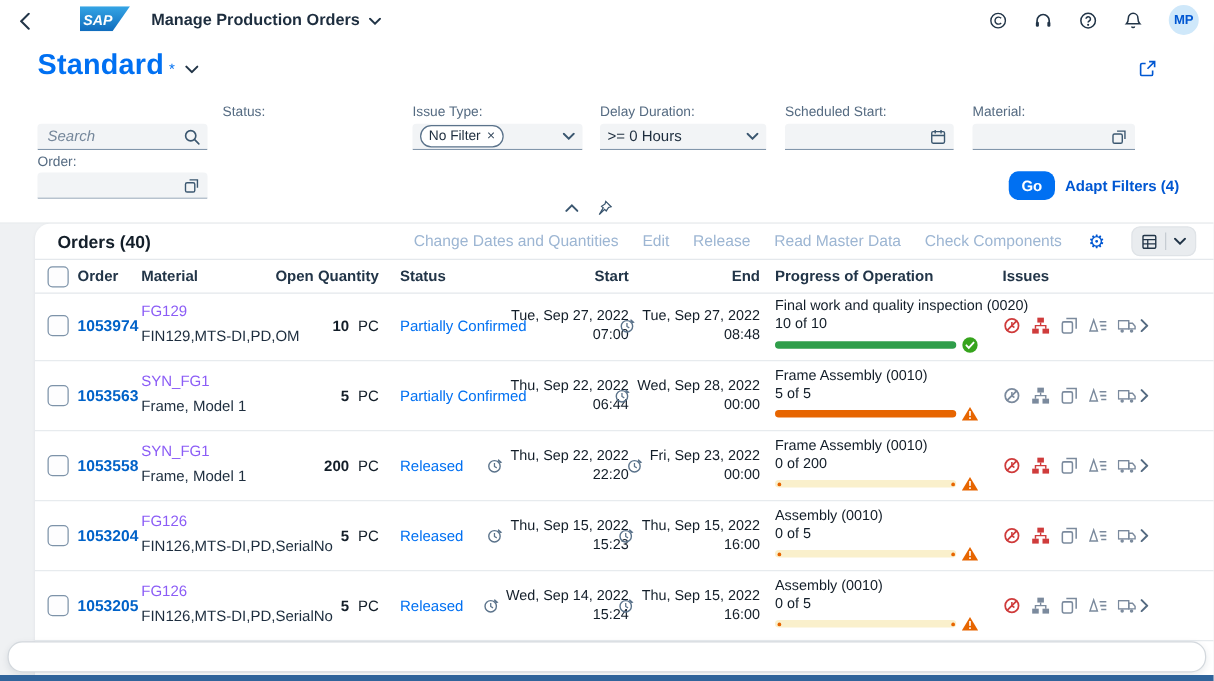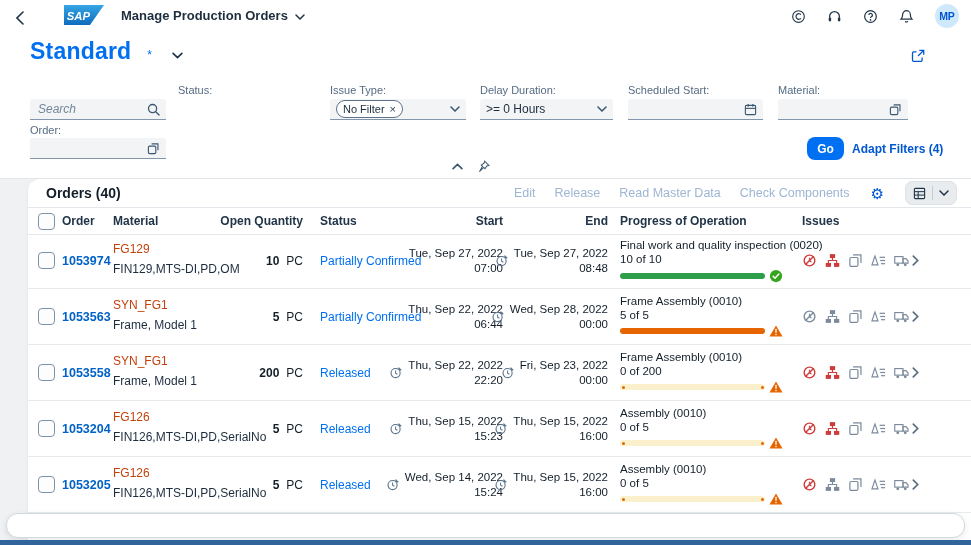--- a/index.html
+++ b/index.html
@@ -18,21 +18,21 @@
   .shell-title .chev{color:#223548;margin-top:2px;}
   .shell-search{position:absolute;left:310px;top:5px;width:352px;height:22px;border-radius:11px;background:#eef0f3;display:flex;align-items:center;padding:0 10px;box-sizing:border-box;margin-top:47px;}
   .apps-btn{display:flex;align-items:center;gap:6px;font-size:12px;color:#1d2d3e;padding:0 6px;cursor:pointer;}
   .shell-search input{flex:1;border:none;background:transparent;outline:none;font-size:12px;font-style:italic;color:#556b82;margin-left:14px;font-family:"Liberation Sans",sans-serif;}
   .shell-search input::placeholder{color:#556b82;font-style:italic;}
   .shell-icons{position:absolute;right:12px;top:0;height:32px;display:flex;align-items:center;gap:21px;color:#223548;}
   .avatar{width:24px;height:24px;border-radius:50%;background:#cfe8fa;color:#0057d2;font-size:10.5px;font-weight:700;display:flex;align-items:center;justify-content:center;}
 
   
   .page-head{position:absolute;left:0;top:32px;right:0;height:146px;background:#fff;border-bottom:1px solid #e3e7ea;box-shadow:0 2px 4px rgba(34,53,72,.06);}
-  .variant{position:absolute;left:30px;top:6px;display:flex;align-items:baseline;gap:20px;cursor:pointer;}
+  .variant{position:absolute;left:30px;top:6px;display:flex;align-items:baseline;gap:8px;cursor:pointer;}
   .variant .vt{font-size:23px;font-weight:700;color:#0070f2;letter-spacing:.2px;}
   .variant .star{font-size:12px;color:#0070f2;vertical-align:super;margin-left:-4px;}
   .variant .chev{color:#223548;}
   .share-btn{position:absolute;right:46px;top:14px;color:#0057d2;}
 
   
   .flabel{position:absolute;font-size:11px;color:#556b82;}
   .ffield{position:absolute;height:21px;background:#f2f4f6;border-bottom:1px solid #8296ab;border-radius:3px 3px 0 0;display:flex;align-items:center;box-sizing:border-box;padding:0 6px;font-size:12px;}
   .ffield .grow{flex:1;}
   .ffield input{border:none;background:transparent;outline:none;width:100%;font-size:12px;color:#1d2d3e;font-family:"Liberation Sans",sans-serif;}
@@ -58,21 +58,21 @@
   .xls-btn .sep{width:1px;height:14px;background:#c6ccd2;}
 
   .cols{position:absolute;left:0;top:28px;right:0;height:26px;border-top:1px solid #e4e8ec;border-bottom:1px solid #e4e8ec;font-size:12px;font-weight:700;color:#223548;}
   .cell{position:absolute;top:0;height:100%;display:flex;align-items:center;box-sizing:border-box;}
   .r{justify-content:flex-end;text-align:right;}
 
   .rows{position:absolute;left:0;top:54px;right:0;}
   .trow{position:relative;height:55px;border-bottom:1px solid #e7ebee;font-size:12px;}
   .cb{width:15px;height:15px;border:1.5px solid #7d93a9;border-radius:4px;background:#fdfdfe;display:inline-block;cursor:pointer;}
   .order-link{color:#0062c8;font-weight:700;cursor:pointer;font-size:12.5px;}
-  .mat .l1{color:#c2410c;margin-bottom:6px;}
+  .mat .l1{color:#8b5cf6;margin-bottom:6px;}
   .mat .l2{color:#1d2d3e;}
   .qty b{font-weight:700;color:#131e29;margin-left:48px;}
   .qty .unit{margin-left:7px;color:#131e29;}
   .status-txt{color:#0070f2;}
   .datecell{gap:5px;}
   .dlines{text-align:right;color:#131e29;font-size:11.5px;line-height:15px;}
   .resched{color:#5b738b;visibility:hidden;}
   .prog{display:block;padding-top:5px;}
   .prog .op{font-size:11.5px;color:#131e29;line-height:14px;white-space:nowrap;}
   .prog .cnt{font-size:11.5px;color:#131e29;line-height:15px;}
@@ -335,20 +335,21 @@
       </svg>
   </span>
 </div>
 
 <div class="content">
   <div class="card">
 
     <div class="card-head">
       <span class="card-title">Orders (40)</span>
       <div class="actions">
+        <button class="action-dis">Change Dates and Quantities</button>
         <button class="action-dis">Edit</button>
         <button class="action-dis">Release</button>
         <button class="action-dis">Read Master Data</button>
         <button class="action-dis">Check Components</button>
         <button class="gear">⚙</button>
         <span class="xls-btn">
           <svg class="ic" width="13" height="13">
               <use href="#xls"></use>
             </svg>
           <span class="sep"></span>

